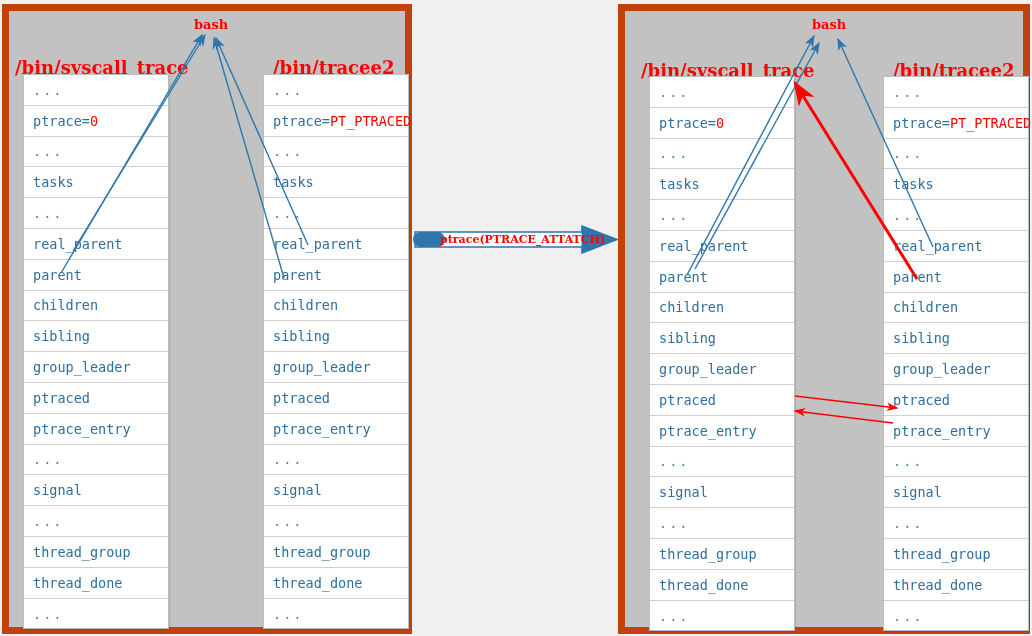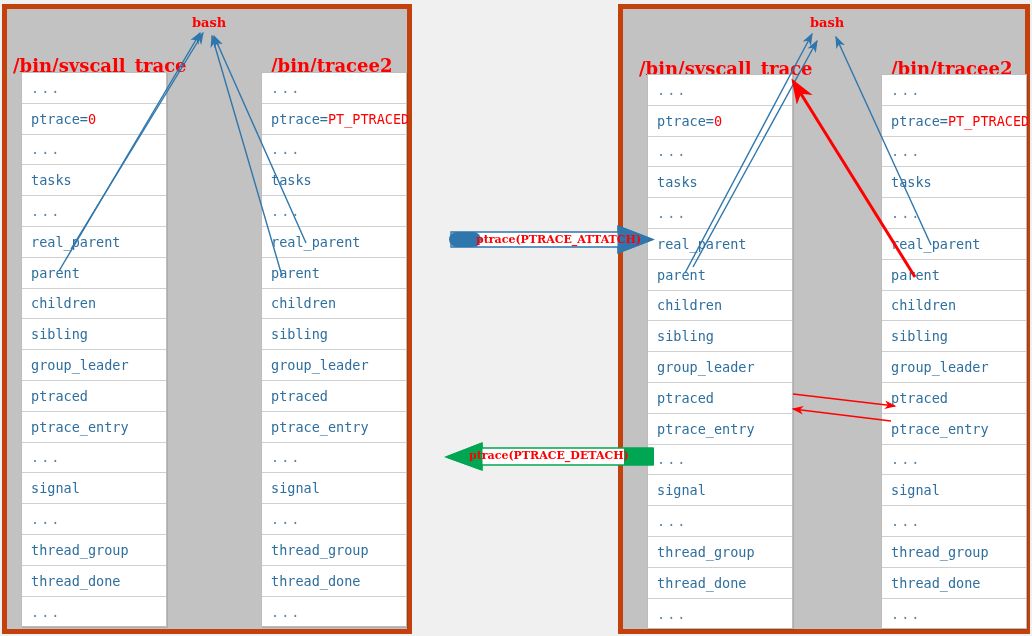--- a/index.html
+++ b/index.html
@@ -9,21 +9,21 @@
     font-family:"DejaVu Sans Mono",monospace;
     overflow:hidden;
     position:relative;
   }
   .canvas{position:absolute;left:0;top:0;width:1032px;height:636px;}
 
   
   .panel{
     position:absolute;
     background:#c2c2c2;
-    border:5px solid #c2410c;
+    border:7px solid #c2410c;
     box-sizing:border-box;
   }
   #panel-left{left:2px;top:4px;width:410px;height:630px;}
   #panel-right{left:618px;top:4px;width:412px;height:630px;}
 
   
   .struct-box{
     position:absolute;
     background:#ffffff;
     border:1px solid #bdbdbd;
@@ -57,21 +57,21 @@
   .bash-label{
     position:absolute;
     color:#ff0000;
     font-family:"DejaVu Serif",serif;
     font-weight:bold;
     font-size:13px;
     white-space:nowrap;
   }
 
   
-  .mid-arrow{position:absolute;margin-left:36px;}
+  .mid-arrow{position:absolute;}
   .mid-arrow .cap-text{
     position:absolute;
     color:#ff0000;
     font-family:"DejaVu Serif",serif;
     font-weight:bold;
     font-size:11px;
     white-space:nowrap;
     z-index:5;
   }
   svg{overflow:visible;}
@@ -369,22 +369,14 @@
 
   <div class="mid-arrow" style="left:412px;top:226px;width:208px;height:32px;">
     <svg width="208" height="32">
       <path d="M 3,6 L 170,6 L 170,0 L 205,13.5 L 170,27 L 170,21 L 3,21 Z" fill="#ffffff" stroke="#2e76ab" stroke-width="1.4"></path>
       <path d="M 170,0 L 205,13.5 L 170,27 Z" fill="#2e76ab" stroke="#2e76ab" stroke-width="1"></path>
       <rect x="1" y="6" width="32" height="15" rx="7.5" ry="7.5" fill="#2e76ab" stroke="none"></rect>
     </svg>
     <span class="cap-text" style="left:28px;top:7px;">ptrace(PTRACE_ATTATCH)</span>
   </div>
 
-  <div class="mid-arrow" style="left:408px;top:443px;width:212px;height:30px;">
-    <svg width="212" height="30">
-      <path d="M 209,5 L 38,5 L 38,0 L 2,14 L 38,27 L 38,22 L 209,22 Z" fill="#ffffff" stroke="#00a651" stroke-width="1.4"></path>
-      <path d="M 38,0 L 2,14 L 38,27 Z" fill="#00a651" stroke="#00a651" stroke-width="1"></path>
-      <rect x="180" y="5" width="30" height="17" fill="#00a651" stroke="none"></rect>
-    </svg>
-    <span class="cap-text" style="left:25px;top:6px;">ptrace(PTRACE_DETACH)</span>
-  </div>
 
 </div>
 
 </body></html>

